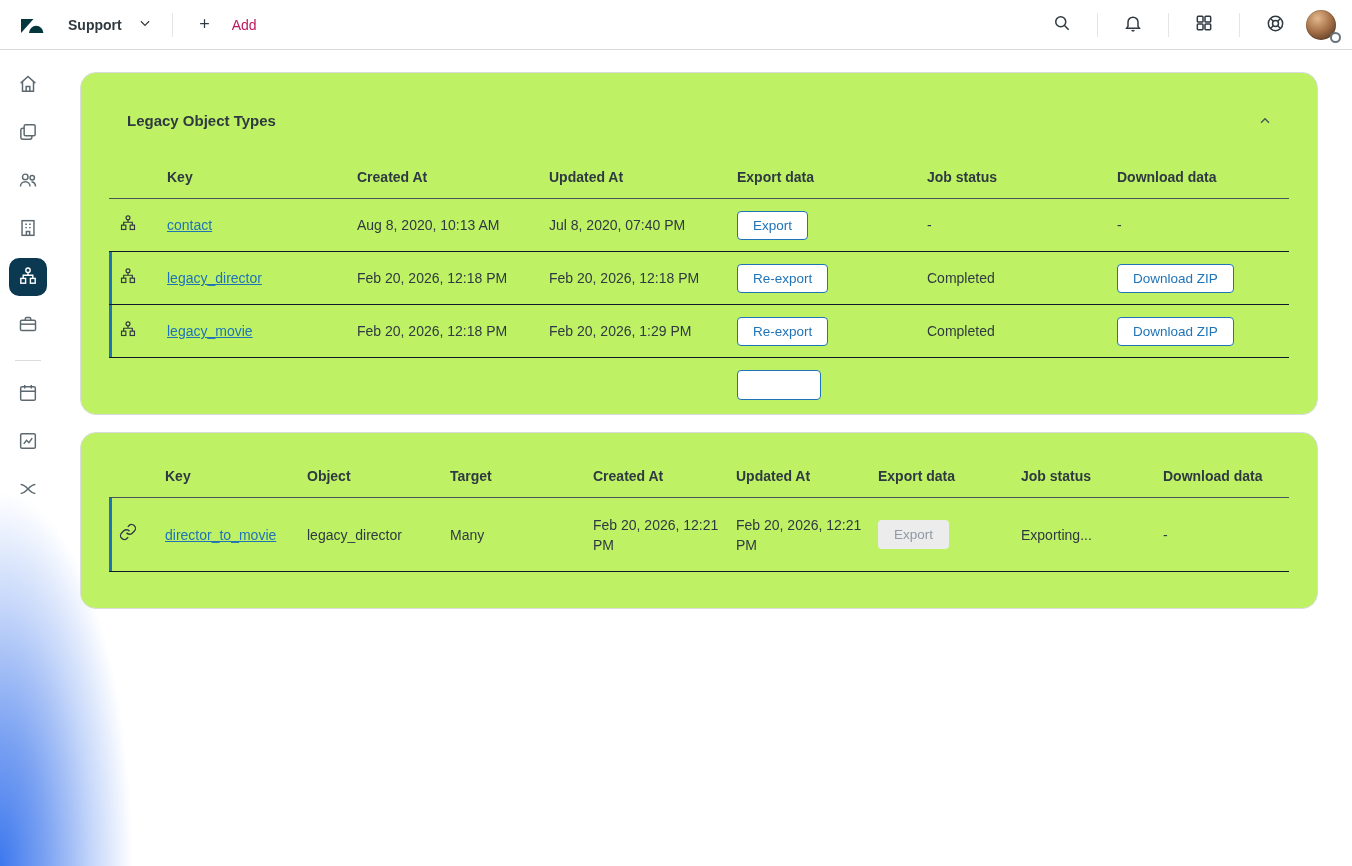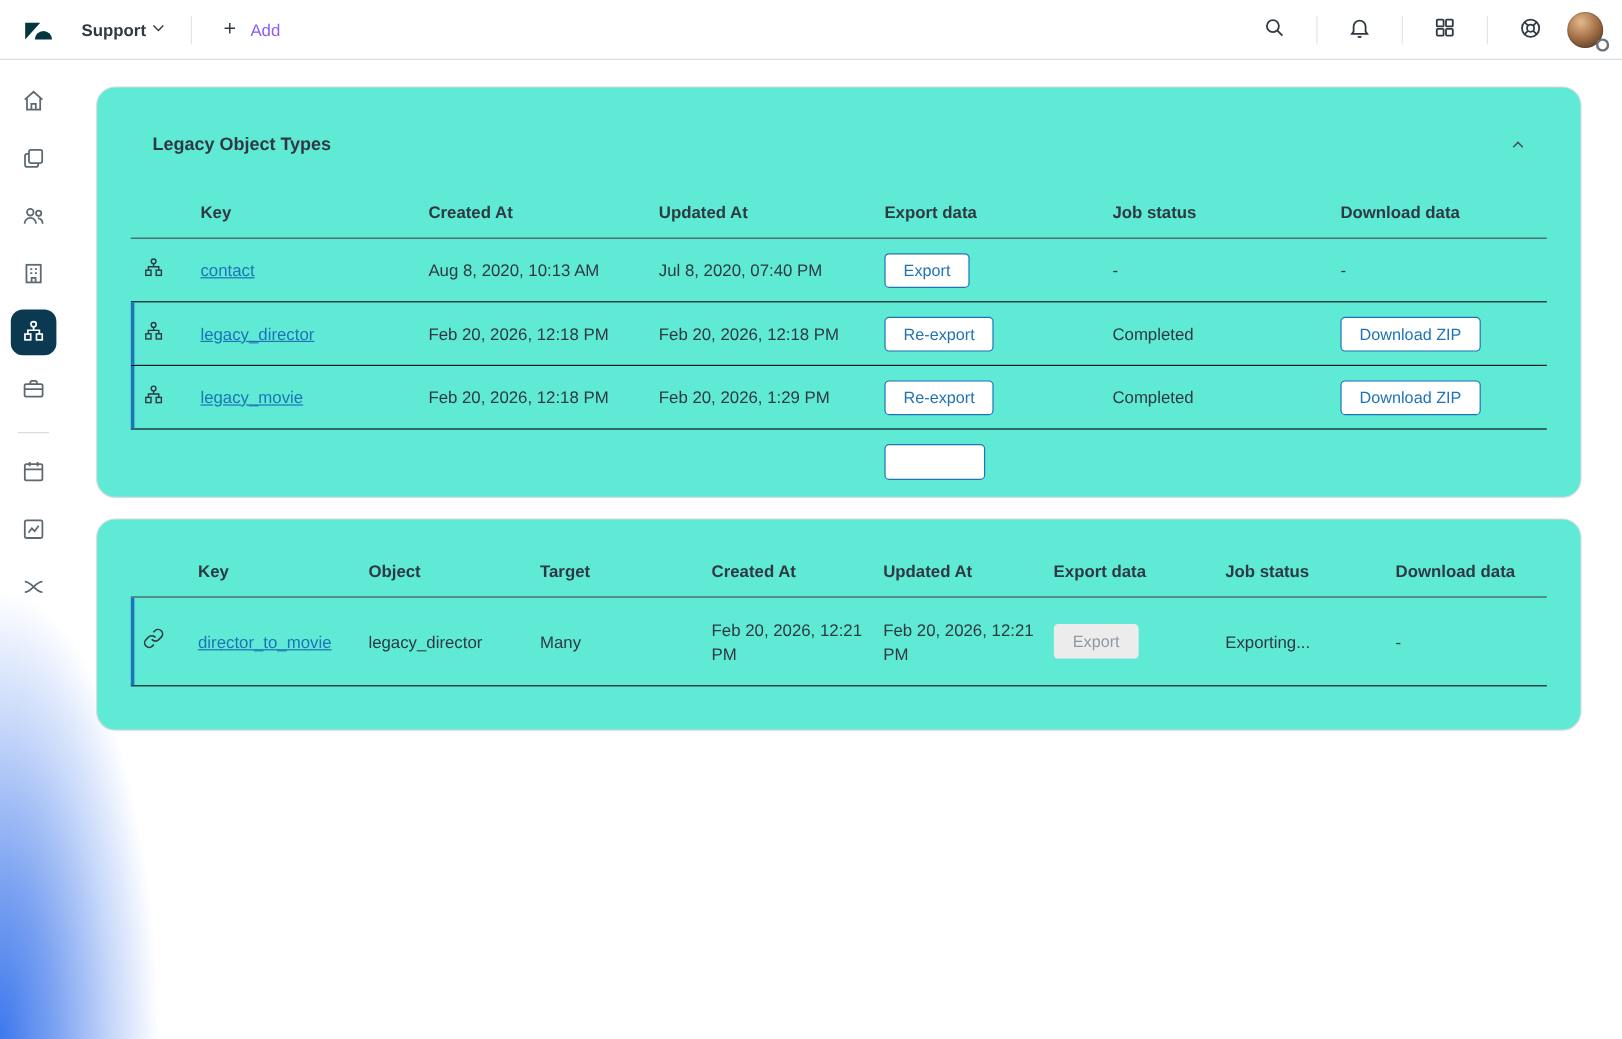--- a/index.html
+++ b/index.html
@@ -21,29 +21,29 @@
   }
 
   
   .topbar {
     position: fixed; top: 0; left: 0; right: 0; height: 50px;
     background: #fff; border-bottom: 1px solid #d8dcde;
     display: flex; align-items: center; padding: 0 14px; z-index: 20;
   }
   .logo { width: 26px; height: 26px; margin: 0 20px 0 4px; display: flex; align-items: center; }
   .product-switcher {
-    display: flex; align-items: center; gap: 3px;
+    display: flex; align-items: center; gap: 16px;
     background: none; border: none; font: 700 14px "Liberation Sans", sans-serif;
     color: #2f3941; cursor: pointer; padding: 6px 4px;
   }
   .tb-divider { width: 1px; height: 24px; background: #e2e6e8; margin: 0 16px; }
   .add-button {
-    display: flex; align-items: center; gap: 10px;
+    display: flex; align-items: center; gap: 20px;
     background: none; border: none; font: 400 14px "Liberation Sans", sans-serif;
-    color: #8b5cf6; cursor: pointer; padding: 6px 8px;
+    color: #be185d; cursor: pointer; padding: 6px 8px;
   }
   .tb-right { margin-left: auto; display: flex; align-items: center; }
   .icon-btn {
     width: 38px; height: 38px; display: flex; align-items: center; justify-content: center;
     background: none; border: none; color: #2f3941; cursor: pointer; border-radius: 6px;
   }
   .avatar-btn {
     position: relative; width: 32px; height: 32px; margin-left: 12px;
     background: none; border: none; cursor: pointer; padding: 0;
   }
@@ -70,21 +70,21 @@
   }
   .nav-item.active { background: var(--active-nav-bg, #0c3952); color: #fff; }
   .side-divider { width: 26px; height: 1px; background: #d8dcde; margin: 6px 0 14px; }
 
   
   .content {
     position: absolute; top: 50px; left: 56px; right: 0; bottom: 0;
     padding: 22px 34px 24px 24px; z-index: 1; overflow: hidden;
   }
   .card {
-    width: 1238px; background: #5eead4; border: 1px solid #d8dcde;
+    width: 1238px; background: #bef264; border: 1px solid #d8dcde;
     border-radius: 16px; position: relative;
   }
   .card-legacy { height: 343px; overflow: hidden; margin-bottom: 17px; }
   .card-rel { padding-bottom: 36px; }
   .card-head {
     display: flex; align-items: flex-start; justify-content: space-between;
     padding: 38px 42px 0 46px;
   }
   .card-title { font-size: 15px; font-weight: 700; color: #2f3941; line-height: 20px; }
   .collapse-btn { background: none; border: none; color: #49545c; cursor: pointer; padding: 2px; }

